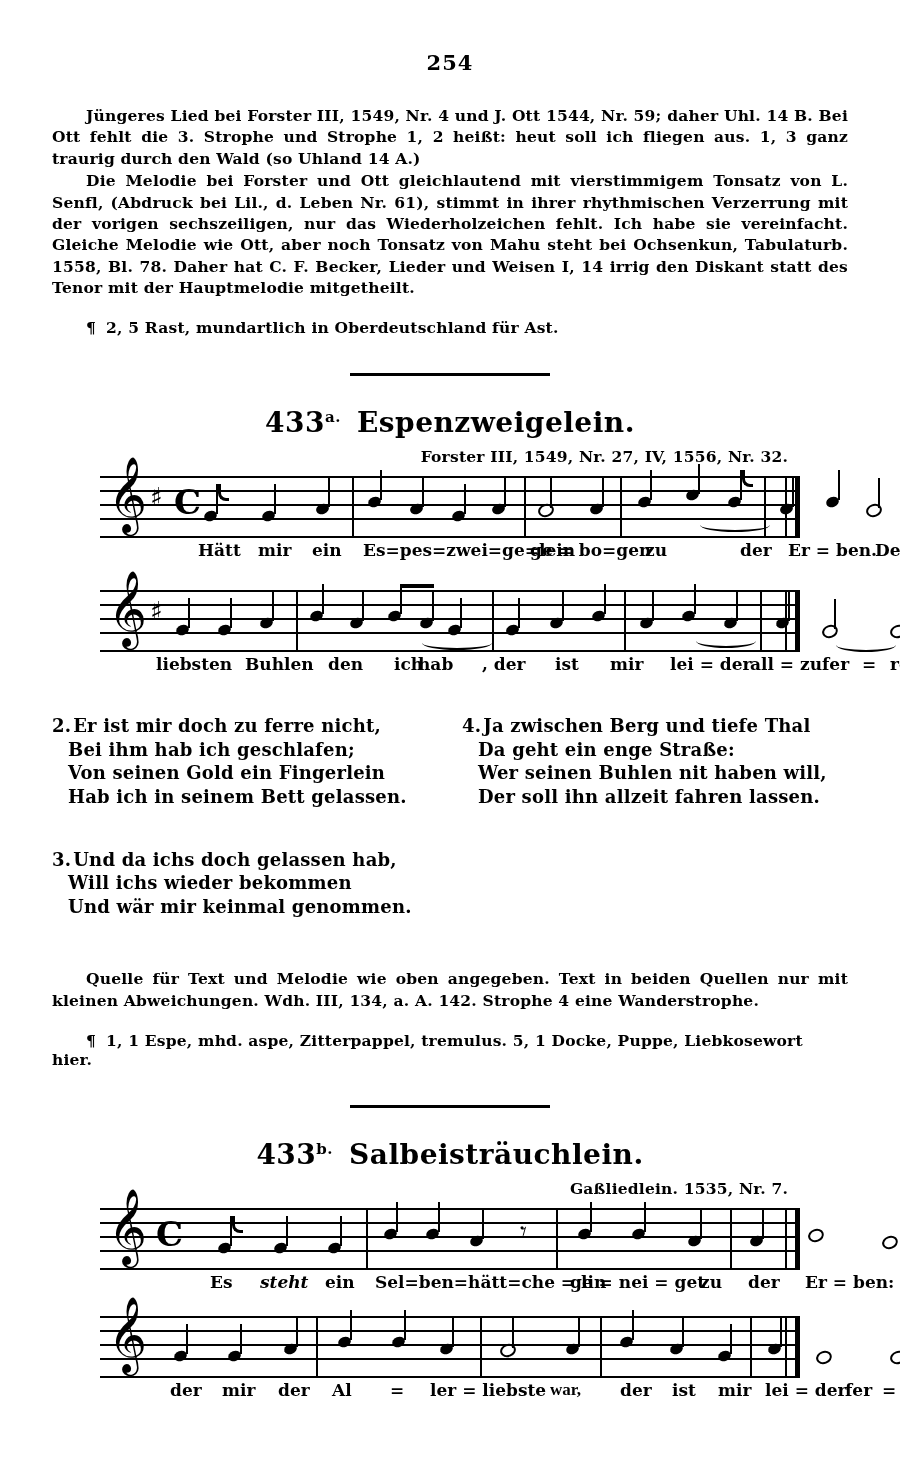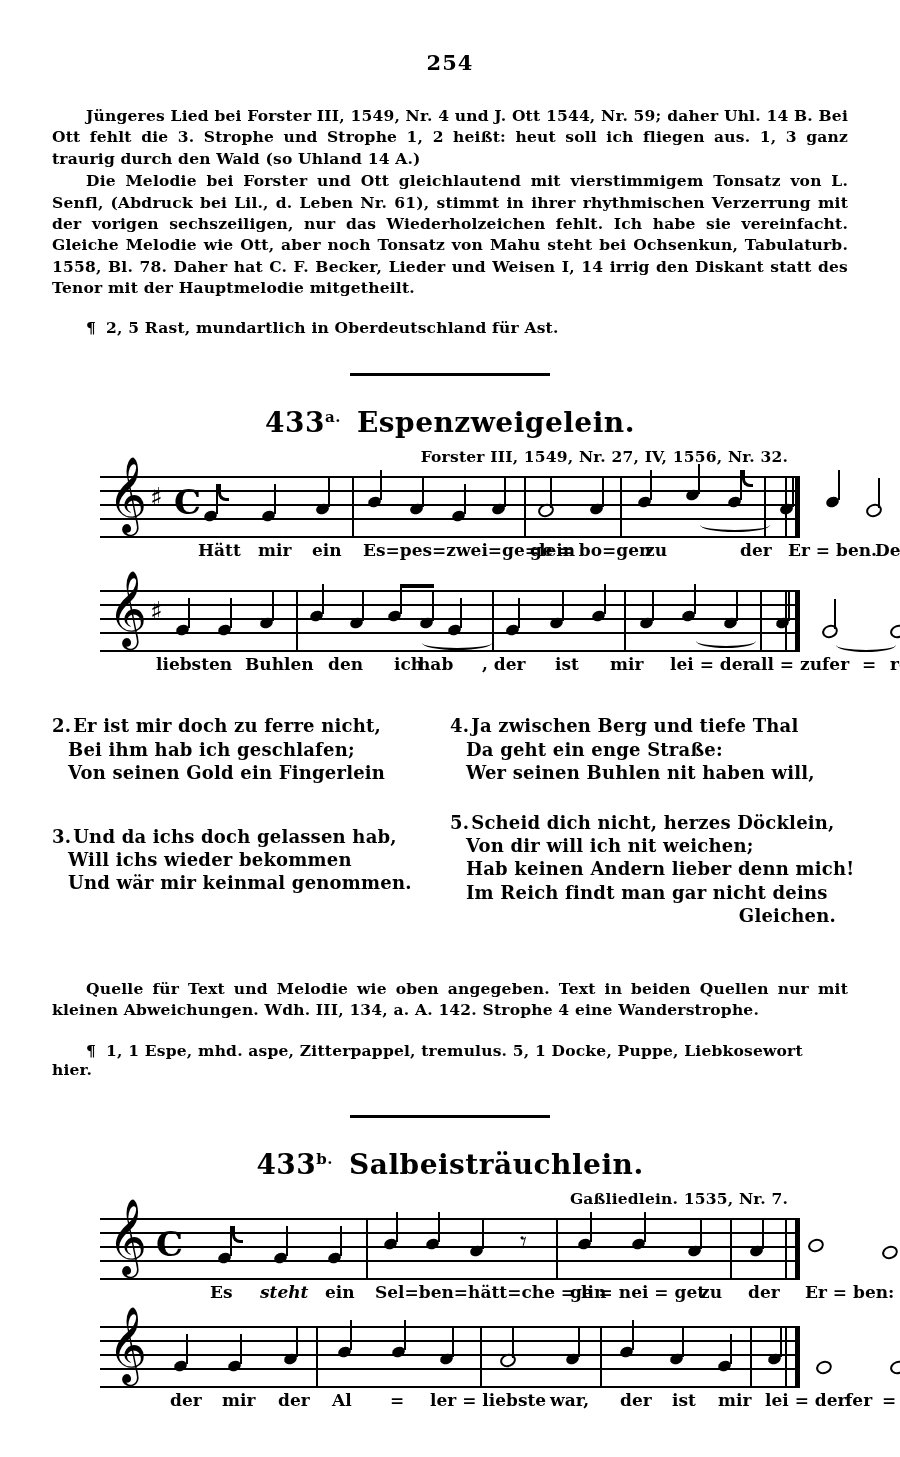--- a/index.html
+++ b/index.html
@@ -387,39 +387,34 @@
         <span class="lyric" style="left:790px;">re.</span>
       </div>
     </div>
 
     <div class="verses fraktur">
       <div class="verse-col">
         <div class="verse">
           <div class="vline"><span class="vnum">2.</span><span>Er ist mir doch zu ferre nicht,</span></div>
           <div class="vline indent">Bei ihm hab ich geschlafen;</div>
           <div class="vline indent">Von seinen Gold ein Fingerlein</div>
+          <div class="vline indent">Hab ich in seinem Bett gelassen.</div>
         </div>
         <div class="verse" style="margin-top:40px;">
           <div class="vline"><span class="vnum">3.</span><span>Und da ichs doch gelassen hab,</span></div>
           <div class="vline indent">Will ichs wieder bekommen</div>
           <div class="vline indent">Und wär mir keinmal genommen.</div>
         </div>
       </div>
       <div class="verse-col">
         <div class="verse">
           <div class="vline"><span class="vnum">4.</span><span>Ja zwischen Berg und tiefe Thal</span></div>
           <div class="vline indent">Da geht ein enge Straße:</div>
           <div class="vline indent">Wer seinen Buhlen nit haben will,</div>
-        </div>
-        <div class="verse" style="margin-top:18px;">
-          <div class="vline"><span class="vnum">5.</span><span>Scheid dich nicht, herzes Döcklein,</span></div>
-          <div class="vline indent">Von dir will ich nit weichen;</div>
-          <div class="vline indent">Hab keinen Andern lieber denn mich!</div>
-          <div class="vline indent">Im Reich findt man gar nicht deins</div>
-          <span class="gleichen">Gleichen.</span>
+          <div class="vline indent">Der soll ihn allzeit fahren lassen.</div>
         </div>
       </div>
     </div>
 
     <div class="tail-note fraktur">
       <p>Quelle für Text und Melodie wie oben angegeben.  Text in beiden Quellen nur mit kleinen Abweichungen.  Wdh. III, 134, a. A. 142.  Strophe 4 eine Wanderstrophe.</p>
     </div>
 
     <div class="pilcrow-note fraktur">
       <span class="pilcrow">¶</span><span>1, 1 Espe, mhd. aspe, Zitterpappel, tremulus.   5, 1 Docke, Puppe, Liebkosewort hier.</span>
@@ -519,21 +514,21 @@
         <div class="note hollow" style="left:790px; top:33px;"></div>
         <div class="endbar" style="right:0;"></div>
       </div>
       <div class="lyrics">
         <span class="lyric" style="left:70px;">der</span>
         <span class="lyric" style="left:122px;">mir</span>
         <span class="lyric" style="left:178px;">der</span>
         <span class="lyric" style="left:232px;">Al</span>
         <span class="lyric" style="left:290px;">=</span>
         <span class="lyric" style="left:330px;">ler = liebste</span>
-        <span class="lyric" style="left:450px;">war,</span>
+        <span class="lyric" style="left:450px;font-family:Liberation Serif, serif;">war,</span>
         <span class="lyric" style="left:520px;">der</span>
         <span class="lyric" style="left:572px;">ist</span>
         <span class="lyric" style="left:618px;">mir</span>
         <span class="lyric" style="left:665px;">lei = der</span>
         <span class="lyric" style="left:745px;">fer</span>
         <span class="lyric" style="left:782px;">=</span>
 
       </div>
     </div>
 

